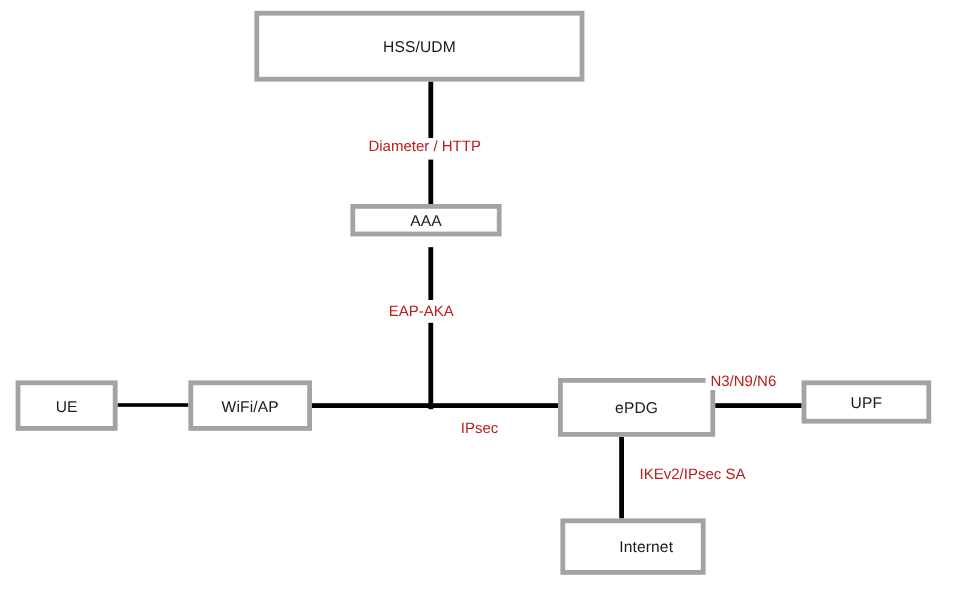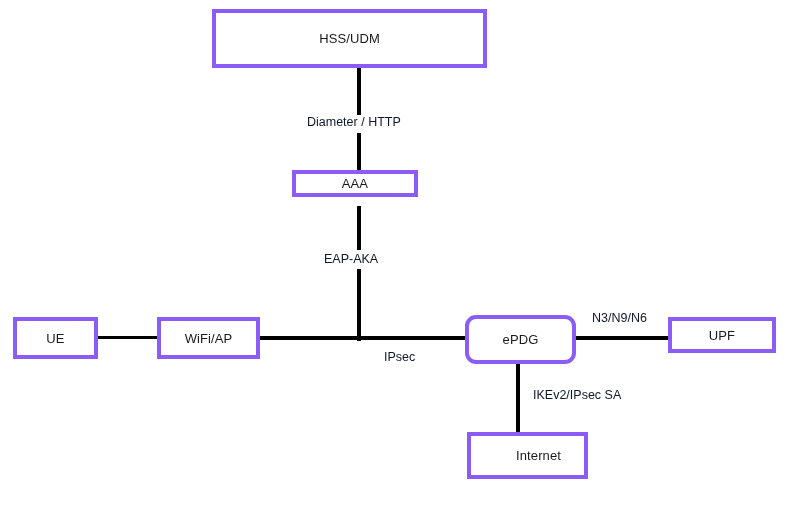--- a/index.html
+++ b/index.html
@@ -12,21 +12,21 @@
     width: 799px;
     height: 512px;
     background: #ffffff;
     overflow: hidden;
     font-family: "Liberation Sans", sans-serif;
   }
   .node {
     position: absolute;
     box-sizing: border-box;
     background: #ffffff;
-    border: 4px solid #8b5cf6;
+    border: 4px solid #a3a3a3;
     display: flex;
     align-items: center;
     justify-content: center;
     z-index: 3;
   }
   .node-label {
     font-size: 13px;
     color: #1a1a1a;
     line-height: 1;
     white-space: nowrap;
@@ -36,21 +36,21 @@
     position: absolute;
     background: #000000;
     z-index: 1;
   }
   .link-h { height: 4px; }
   .link-v { width: 4px; }
   .link-thin-h { height: 3px; }
   .edge-label {
     position: absolute;
     font-size: 12.5px;
-    color: #0f172a;
+    color: #b91c1c;
     line-height: 1;
     white-space: nowrap;
     background: #ffffff;
     padding: 0 4px;
     z-index: 4;
   }
 </style>
 </head>
 <body>
 
@@ -81,21 +81,21 @@
   </div>
 
   <div class="node" style="left:13px; top:317px; width:85px; height:42px;">
     <span class="node-label">UE</span>
   </div>
 
   <div class="node" style="left:157px; top:317px; width:103px; height:42px;">
     <span class="node-label">WiFi/AP</span>
   </div>
 
-  <div class="node" style="left:465px; top:315px; width:111px; height:49px;border-radius:11px;">
+  <div class="node" style="left:465px; top:315px; width:131px; height:49px;">
     <span class="node-label">ePDG</span>
   </div>
 
   <div class="node" style="left:668px; top:317px; width:108px; height:36px;">
     <span class="node-label">UPF</span>
   </div>
 
   <div class="node" style="left:467px; top:432px; width:121px; height:47px;padding-left:22px;">
     <span class="node-label">Internet</span>
   </div>

